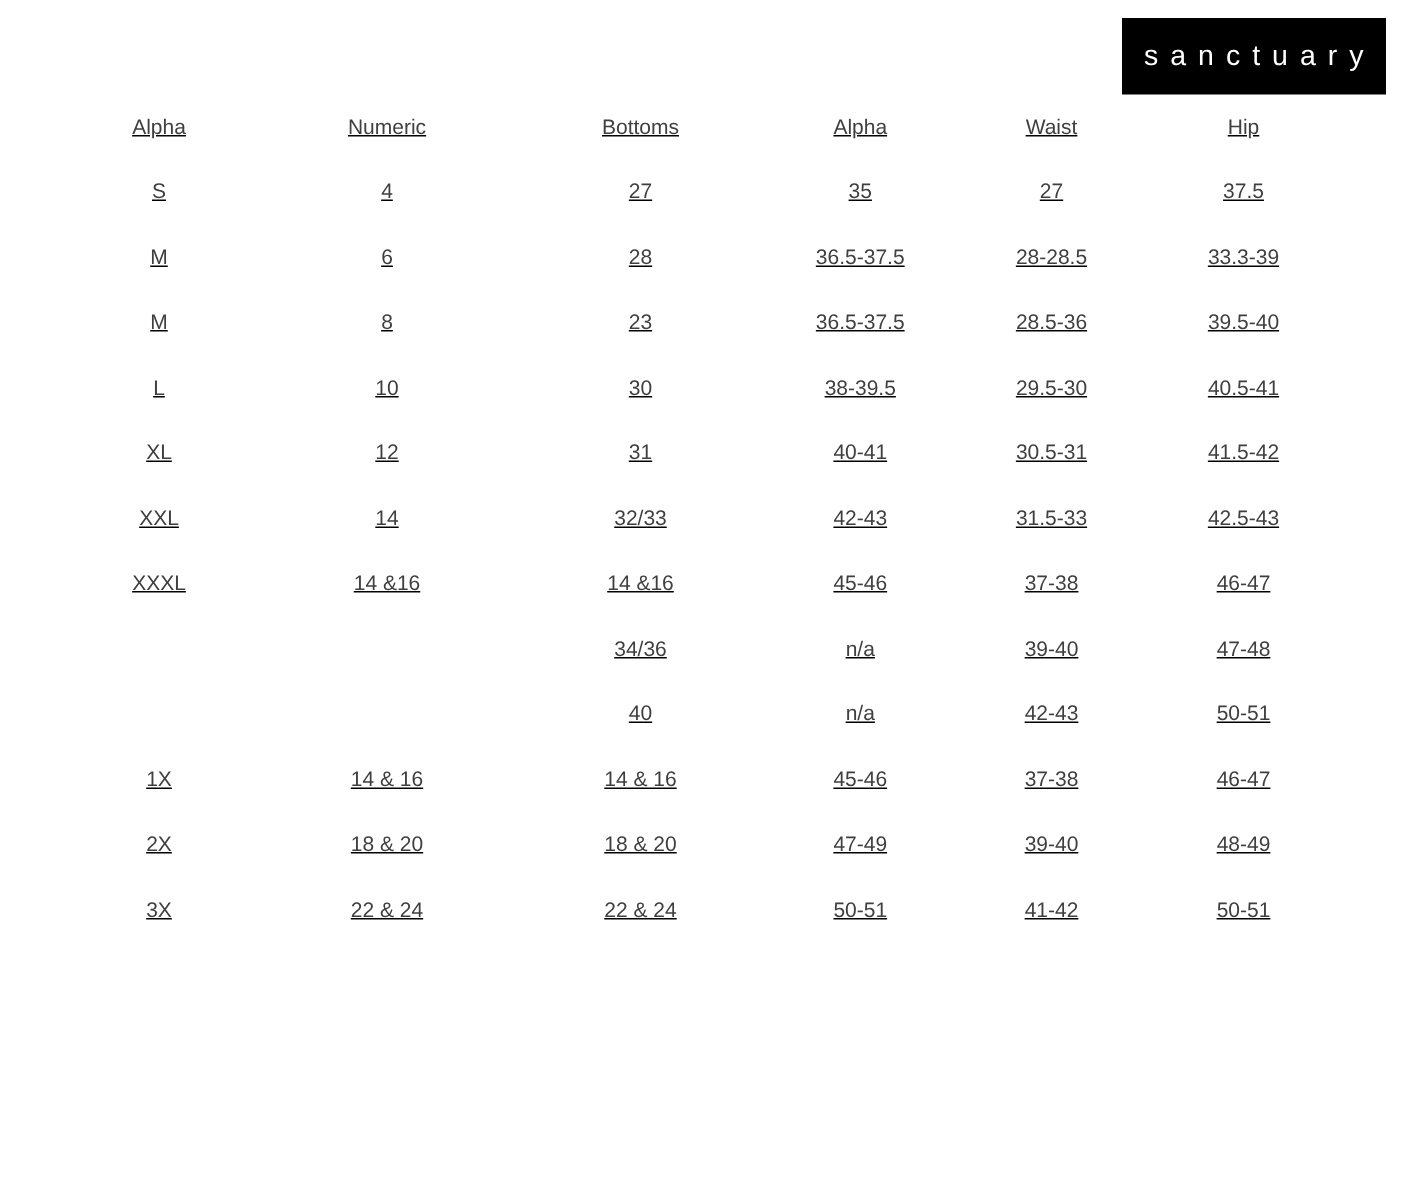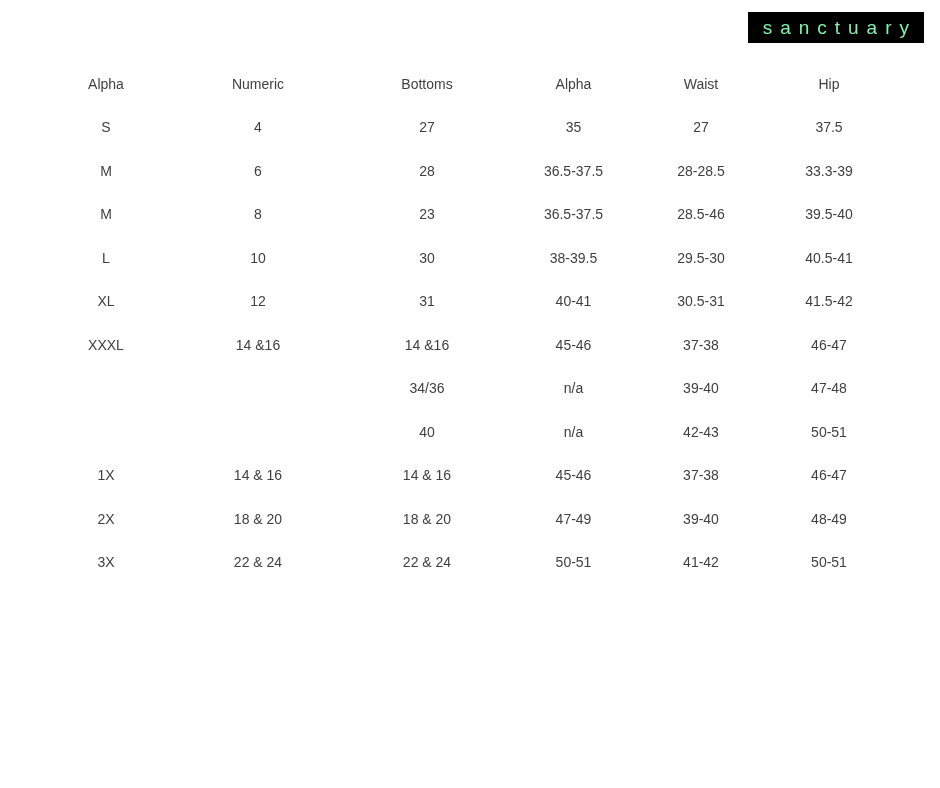--- a/index.html
+++ b/index.html
@@ -12,38 +12,39 @@
     position: relative;
     width: 940px;
     height: 788px;
     background: #ffffff;
     overflow: hidden;
   }
   .logo {
     position: absolute;
     top: 12px;
     right: 16px;
-    height: 31px;
+    height: 51px;
     background: #000000;
-    color: #86efac;
+    color: #ffffff;
     display: flex;
     align-items: center;
     padding: 0 7px 0 15px;
     font-size: 19px;
     font-weight: 400;
     letter-spacing: 8px;
     line-height: 1;
   }
   table.size-chart {
     position: absolute;
     left: 40px;
     top: 62px;
     width: 853px;
     border-collapse: collapse;
     table-layout: fixed;
+    text-decoration: underline;
   }
   table.size-chart th,
   table.size-chart td {
     height: 43.5px;
     padding: 0;
     text-align: center;
     vertical-align: middle;
     font-size: 14px;
     font-weight: 400;
     color: #3f3f3f;
@@ -94,38 +95,46 @@
           <td>28</td>
           <td>36.5-37.5</td>
           <td>28-28.5</td>
           <td>33.3-39</td>
         </tr>
         <tr>
           <td>M</td>
           <td>8</td>
           <td>23</td>
           <td>36.5-37.5</td>
-          <td>28.5-46</td>
+          <td>28.5-36</td>
           <td>39.5-40</td>
         </tr>
         <tr>
           <td>L</td>
           <td>10</td>
           <td>30</td>
           <td>38-39.5</td>
           <td>29.5-30</td>
           <td>40.5-41</td>
         </tr>
         <tr>
           <td>XL</td>
           <td>12</td>
           <td>31</td>
           <td>40-41</td>
           <td>30.5-31</td>
           <td>41.5-42</td>
+        </tr>
+        <tr>
+          <td>XXL</td>
+          <td>14</td>
+          <td>32/33</td>
+          <td>42-43</td>
+          <td>31.5-33</td>
+          <td>42.5-43</td>
         </tr>
         <tr>
           <td>XXXL</td>
           <td>14 &amp;16</td>
           <td>14 &amp;16</td>
           <td>45-46</td>
           <td>37-38</td>
           <td>46-47</td>
         </tr>
         <tr>

